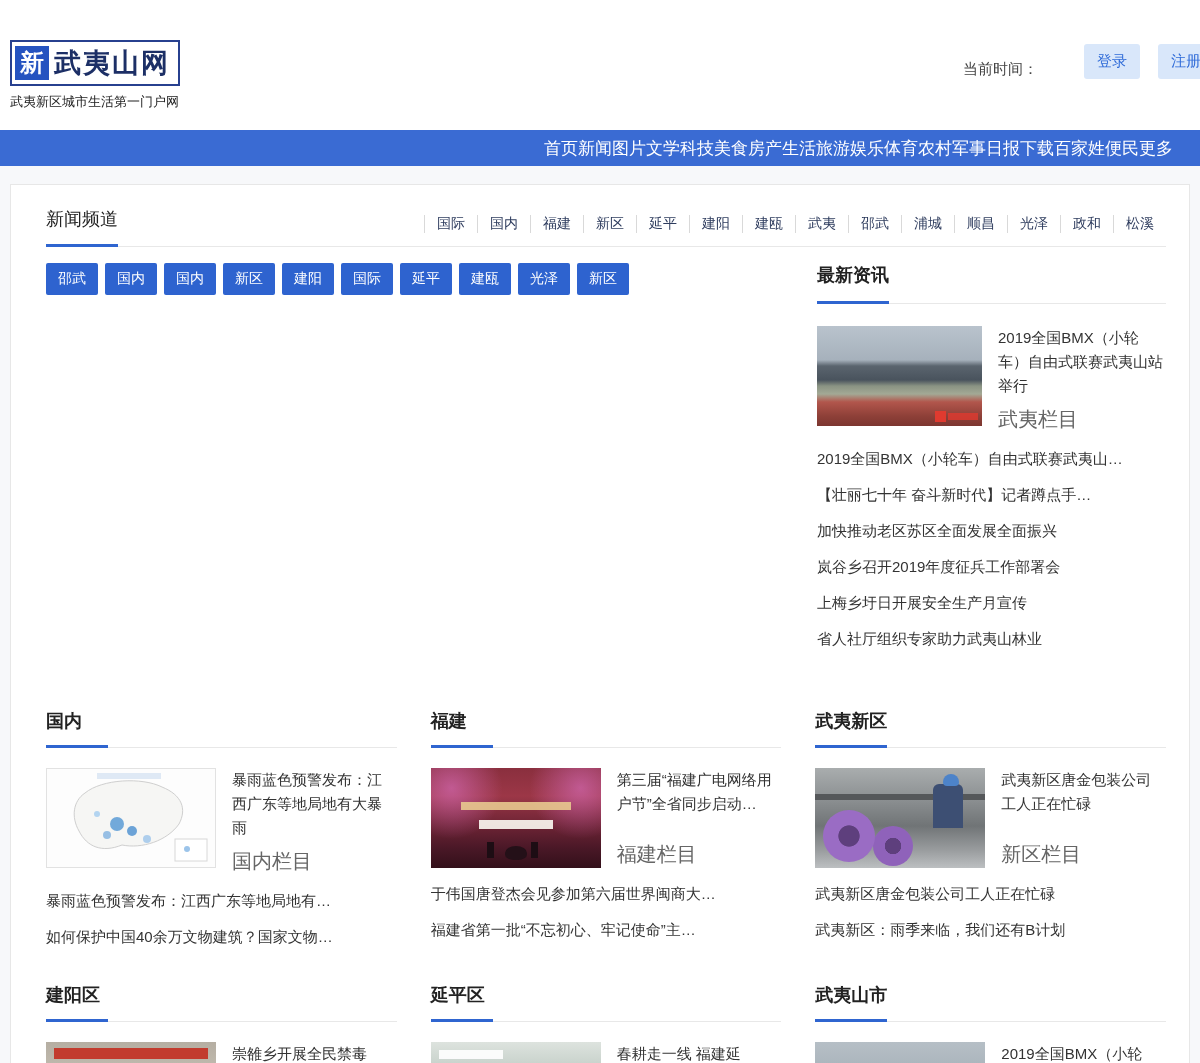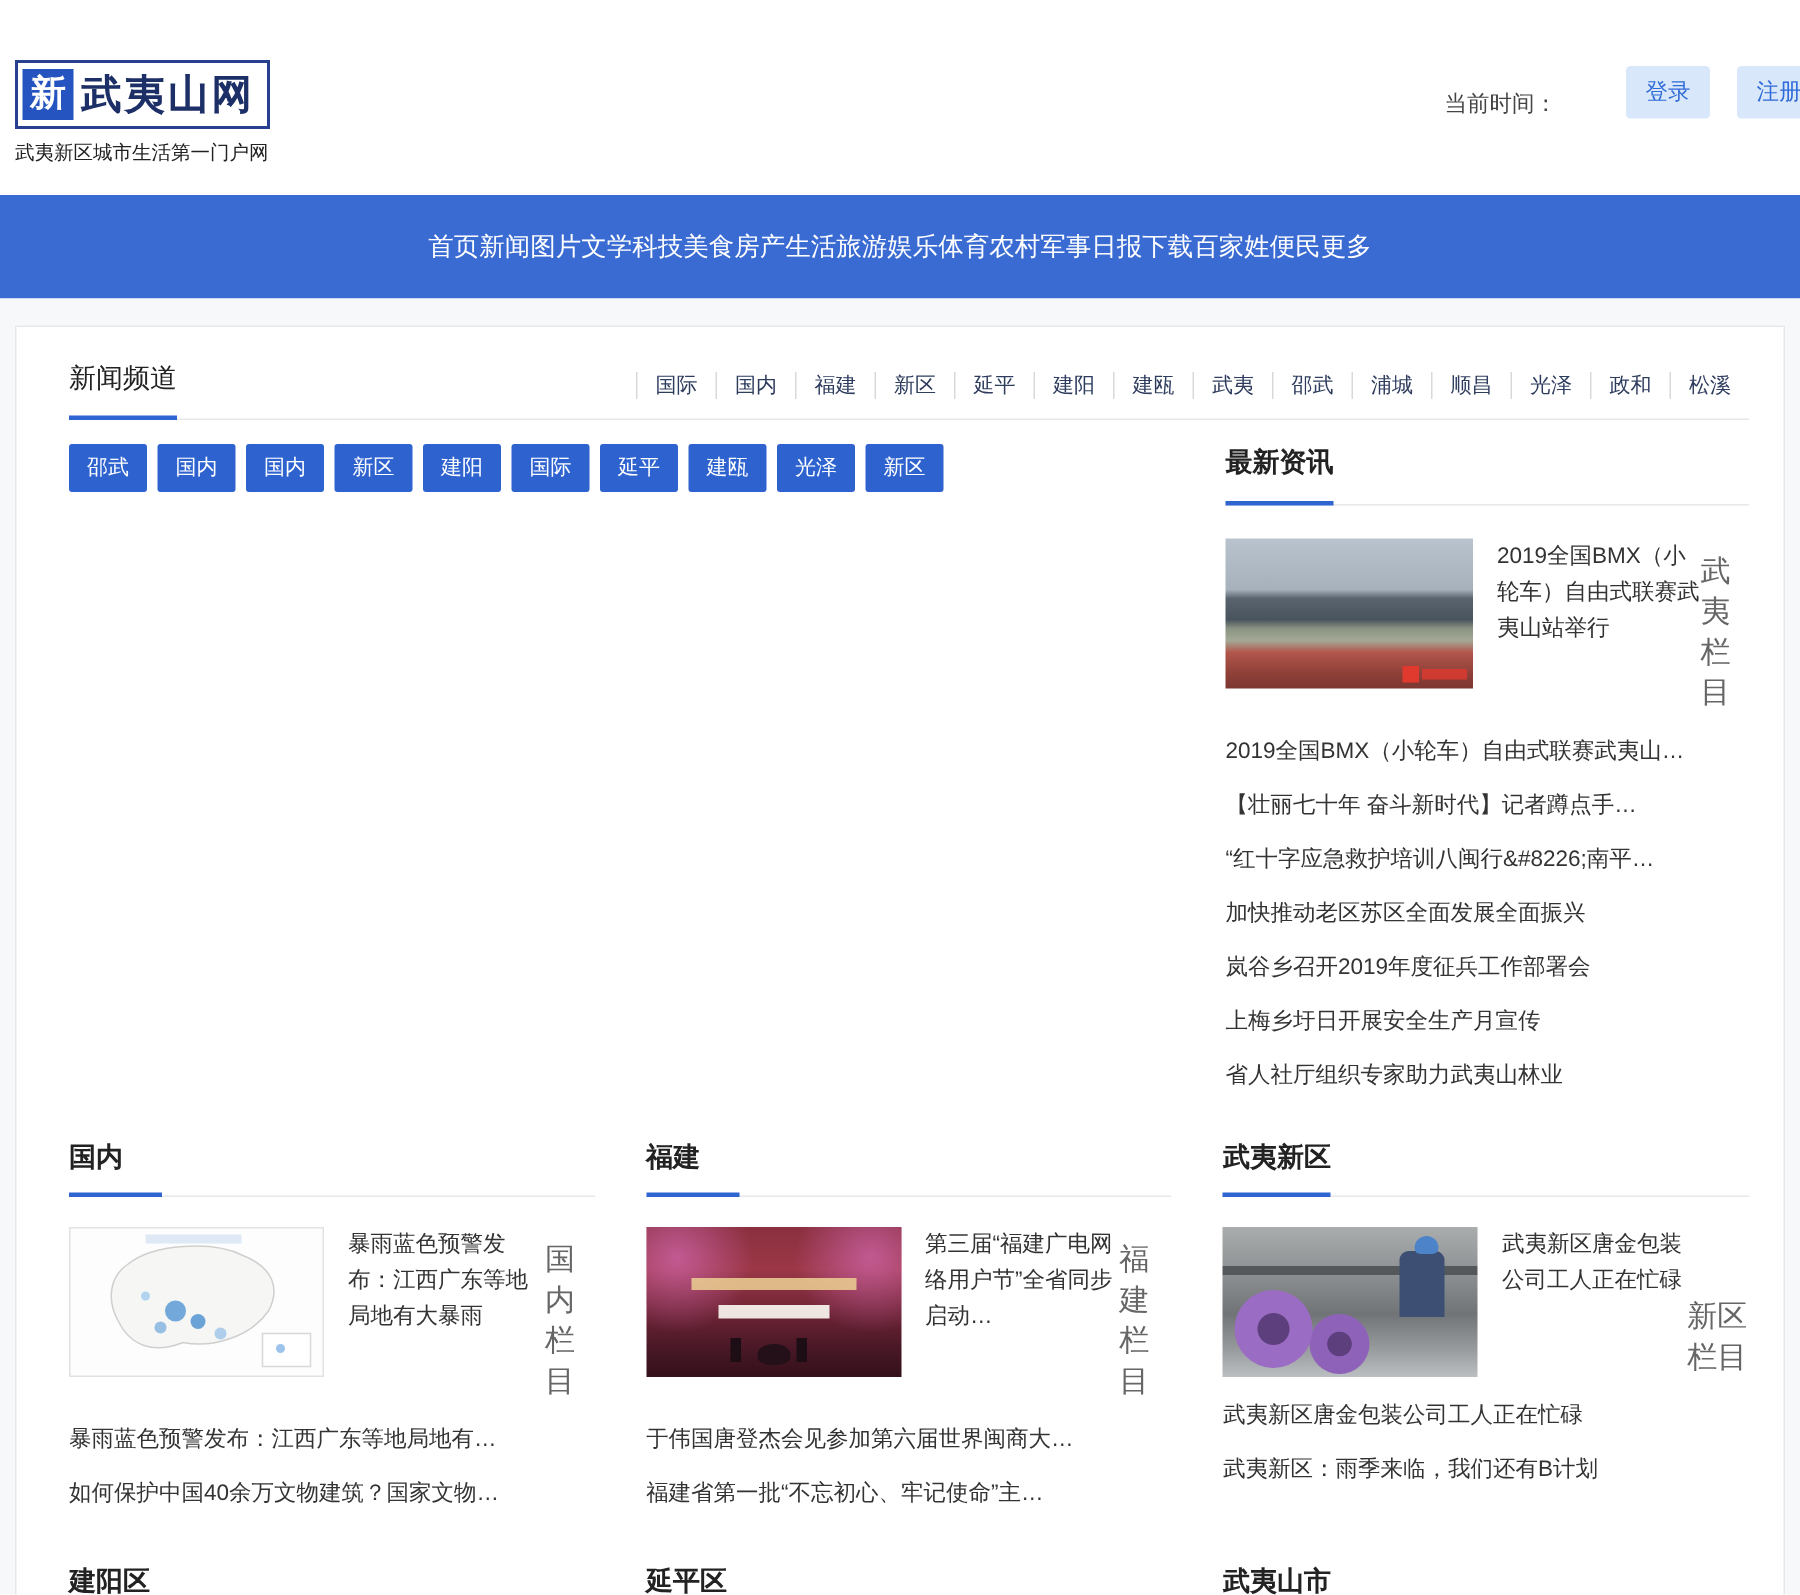--- a/index.html
+++ b/index.html
@@ -14,21 +14,21 @@
   .logo-box{display:inline-flex;align-items:center;border:2px solid #27408f;padding:3px 8px 3px 3px;background:#fff}
   .logo-new{display:inline-block;width:34px;height:34px;background:#2553c0;color:#fff;font-size:24px;font-weight:bold;text-align:center;line-height:34px}
   .logo-rest{font-size:27px;font-weight:bold;color:#1c2f66;letter-spacing:2px;margin-left:5px}
   .tagline{font-size:13px;color:#222;margin-top:7px}
   .top-right{position:absolute;right:0;top:44px;display:flex;align-items:flex-end}
   .time-label{font-size:15px;color:#444;margin-right:28px}
   .btn-light{background:#d9e7fa;color:#2f6bd8;font-size:15px;padding:8px 13px;border:none;border-radius:3px;margin-left:18px;cursor:pointer;font-family:Liberation Serif, serif}
   .btn-register{margin-right:-14px}
 
   
-  .nav{height:69px;background:#3a6bd3;display:flex;align-items:center;justify-content:center;padding:0 27px}
+  .nav{height:36px;background:#3a6bd3;display:flex;align-items:center;justify-content:flex-end;padding:0 27px}
   .nav-item{color:#fff;font-size:17px;cursor:pointer;white-space:nowrap}
 
   
   .page{background:#f7f8fa;padding:18px 10px 0}
   .card{background:#fff;border:1px solid #e7e7e7;padding:22px 23px 20px 35px;min-height:900px}
 
   .channel-head{display:flex;align-items:flex-end;justify-content:space-between;border-bottom:1px solid #e8e8e8}
   .channel-title{font-size:18px;font-weight:normal;color:#222;padding-bottom:13px;border-bottom:3px solid #2f65d0;margin-bottom:-1px}
   .channel-links{display:flex;align-items:center;padding-bottom:13px}
   .channel-link{font-size:14px;color:#2e3c5e;padding:0 12px;border-left:1px solid #d9d9d9;cursor:pointer;white-space:nowrap}
@@ -38,21 +38,21 @@
   .tag-row{display:flex;gap:7px}
   .tag-btn{width:52px;height:32px;background:#2e63cf;color:#fff;font-size:14px;border:none;border-radius:2px;cursor:pointer;font-family:inherit}
   .slider{height:390px}
 
   .right-col{width:349px;flex-shrink:0}
   .panel-head{border-bottom:1px solid #e8e8e8}
   .panel-title{display:inline-block;font-size:18px;font-weight:bold;color:#222;padding-bottom:14px;border-bottom:3px solid #2f65d0;margin-bottom:-1px;min-width:64px}
 
   .feat{display:flex;margin-top:22px;cursor:pointer}
   .feat-img{width:165px;height:100px;flex-shrink:0;position:relative;overflow:hidden;background:#dfe3e6}
-  .feat-text{margin-left:16px;display:flex;flex-direction:row;min-width:0;min-height:100px}
+  .feat-text{margin-left:16px;display:flex;flex-direction:column;min-width:0;min-height:100px}
   .feat-title{font-size:15px;line-height:24px;color:#333}
   .feat-cat{font-size:20px;color:#666;margin-top:auto;padding-top:8px}
   .news-list{margin-top:8px}
   .news-item{font-size:15px;color:#333;line-height:36px;white-space:nowrap;overflow:hidden;cursor:pointer}
 
   .sections{display:flex;gap:34px;margin-top:24px}
   .bottom-row{margin-top:28px}
   .section{flex:1;min-width:0}
   .sec-head{border-bottom:1px solid #e8e8e8}
   .sec-title{display:inline-block;font-size:18px;font-weight:bold;color:#222;padding-bottom:12px;border-bottom:3px solid #2f65d0;margin-bottom:-1px;min-width:62px}
@@ -180,21 +180,20 @@
               </span>
           </div>
           <div class="feat-text">
             <div class="feat-title">2019全国BMX（小轮车）自由式联赛武夷山站举行</div>
             <div class="feat-cat">武夷栏目</div>
           </div>
         </div>
         <ul class="news-list">
           <li class="news-item">2019全国BMX（小轮车）自由式联赛武夷山…</li>
           <li class="news-item">【壮丽七十年 奋斗新时代】记者蹲点手…</li>
-          <li class="news-item">“红十字应急救护培训八闽行&amp;#8226;南平…</li>
           <li class="news-item">加快推动老区苏区全面发展全面振兴</li>
           <li class="news-item">岚谷乡召开2019年度征兵工作部署会</li>
           <li class="news-item">上梅乡圩日开展安全生产月宣传</li>
           <li class="news-item">省人社厅组织专家助力武夷山林业</li>
         </ul>
       </aside>
     </div>
 
     <div class="sections">
 

